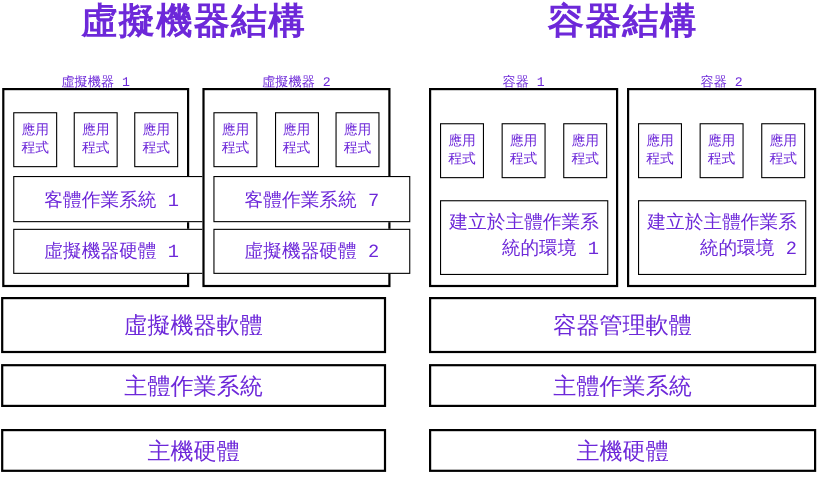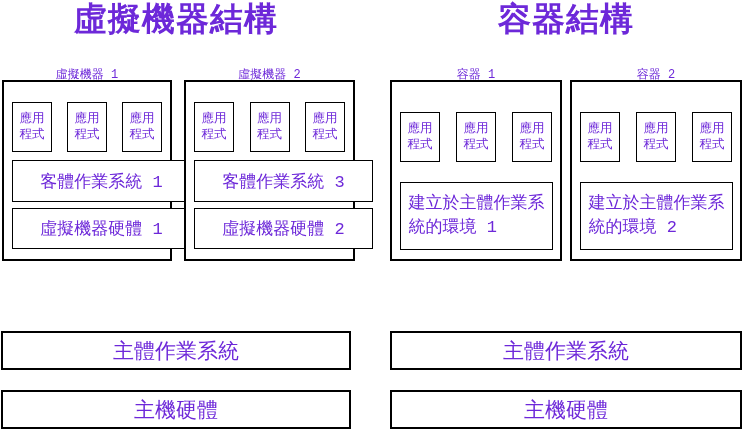--- a/index.html
+++ b/index.html
@@ -41,21 +41,21 @@
   .inner-bar {
     position:absolute; left:8px; width:179px; border:1.5px solid #000;
     box-sizing:border-box; display:flex; align-items:center; justify-content:center;
     font-size:17px; text-align:center; background:#fff; white-space:nowrap;
   }
   .os-bar  { top:78px;  height:42px; }
   .hw-bar  { top:126px; height:41px; }
   .env-box {
     position:absolute; left:8px; width:153px; top:100px; height:68px;
     border:1.5px solid #000; box-sizing:border-box; display:flex;
-    align-items:center; justify-content:center; text-align:left;
+    align-items:center; justify-content:center; text-align:right;
     font-size:17px; line-height:1.4; white-space:pre-line; background:#fff;
   }
   .layer-bar {
     position:absolute; border:2px solid #000; box-sizing:border-box;
     display:flex; align-items:center; justify-content:center;
     font-size:21px; background:#fff; white-space:nowrap;
   }
   .layer-bar.l { left:1px;   width:350px; }
   .layer-bar.r { left:390px; width:352px; }
   .layer-1 { top:270px; height:51px; }
@@ -90,21 +90,21 @@
 
   <div class="unit-box pos-vm2">
     <div class="apps-row vm">
       <div class="app-box">應用
 程式</div>
       <div class="app-box">應用
 程式</div>
       <div class="app-box">應用
 程式</div>
     </div>
-    <div class="inner-bar os-bar">客體作業系統 3</div>
+    <div class="inner-bar os-bar">客體作業系統 7</div>
     <div class="inner-bar hw-bar">虛擬機器硬體 2</div>
   </div>
 
   <div class="unit-box pos-ct1">
     <div class="apps-row ct">
       <div class="app-box">應用
 程式</div>
       <div class="app-box">應用
 程式</div>
       <div class="app-box">應用
@@ -120,19 +120,21 @@
 程式</div>
       <div class="app-box">應用
 程式</div>
       <div class="app-box">應用
 程式</div>
     </div>
     <div class="env-box">建立於主體作業系
 統的環境 2</div>
   </div>
 
+  <div class="layer-bar l layer-1">虛擬機器軟體</div>
   <div class="layer-bar l layer-2">主體作業系統</div>
   <div class="layer-bar l layer-3">主機硬體</div>
 
+  <div class="layer-bar r layer-1">容器管理軟體</div>
   <div class="layer-bar r layer-2">主體作業系統</div>
   <div class="layer-bar r layer-3">主機硬體</div>
 
 </div>
 
 </body></html>

